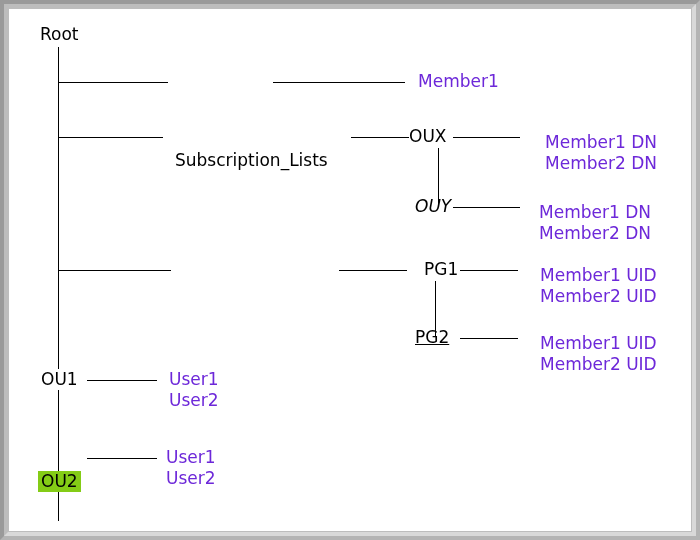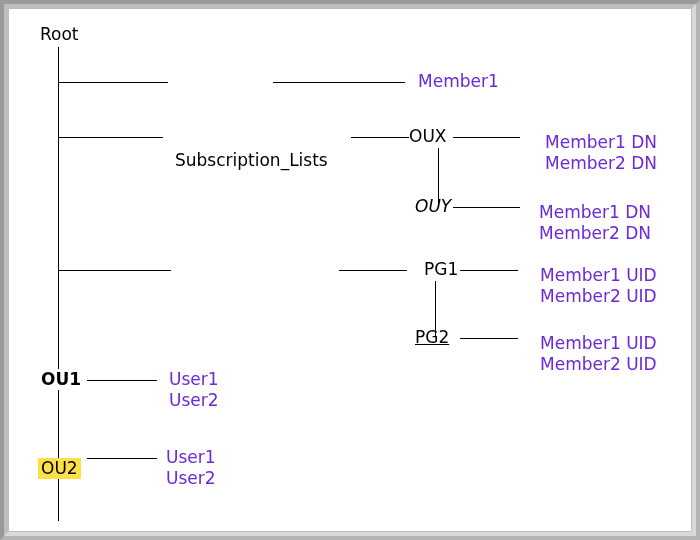--- a/index.html
+++ b/index.html
@@ -134,28 +134,28 @@
 
     <div class="vline" style="left:426px; top:272px; height:56px;"></div>
 
     <div class="node" style="left:406px; top:318px;text-decoration:underline;">PG2</div>
     <div class="hline" style="left:451px; top:329px; width:58px;"></div>
     <div class="leaf-pair" style="left:531px; top:324px;">
       <div>Member1 UID</div>
       <div>Member2 UID</div>
     </div>
 
-    <div class="node" style="left:29px; top:360px; background:#ffffff; padding:0 3px;font-weight:bold;">OU1</div>
+    <div class="node" style="left:29px; top:360px; background:#ffffff; padding:0 3px;">OU1</div>
     <div class="hline" style="left:78px; top:371px; width:70px;"></div>
     <div class="leaf-pair" style="left:160px; top:360px;">
       <div>User1</div>
       <div>User2</div>
     </div>
 
-    <div class="node" style="left:29px; top:449px; background:#fde047; padding:0 3px;">OU2</div>
+    <div class="node" style="left:29px; top:462px; background:#84cc16; padding:0 3px;">OU2</div>
     <div class="hline" style="left:78px; top:449px; width:70px;"></div>
     <div class="leaf-pair" style="left:157px; top:438px;">
       <div>User1</div>
       <div>User2</div>
     </div>
 
   </div>
 </div>
 
 </body></html>

